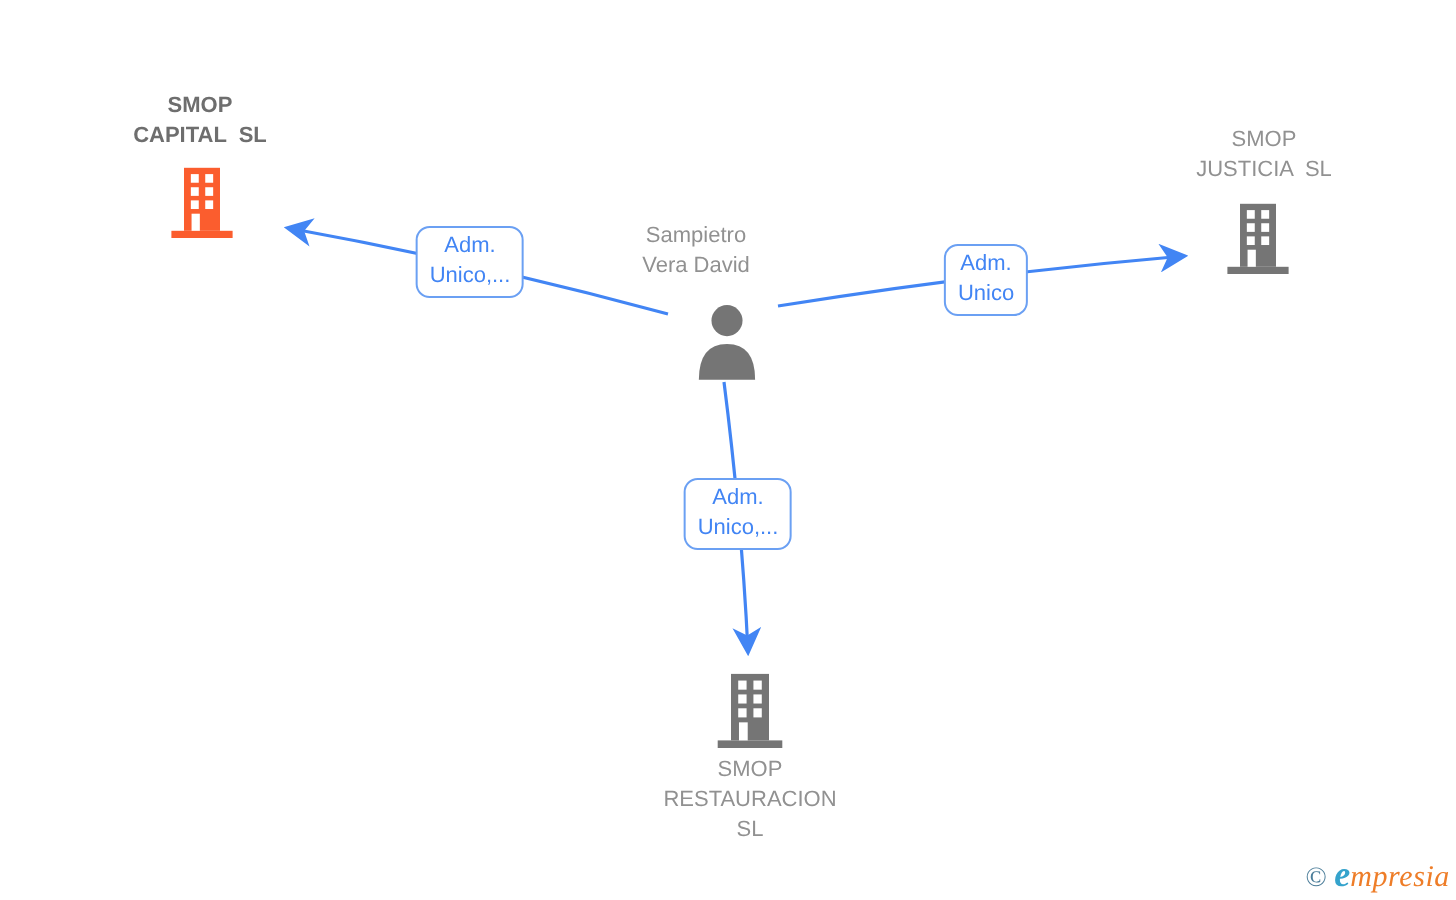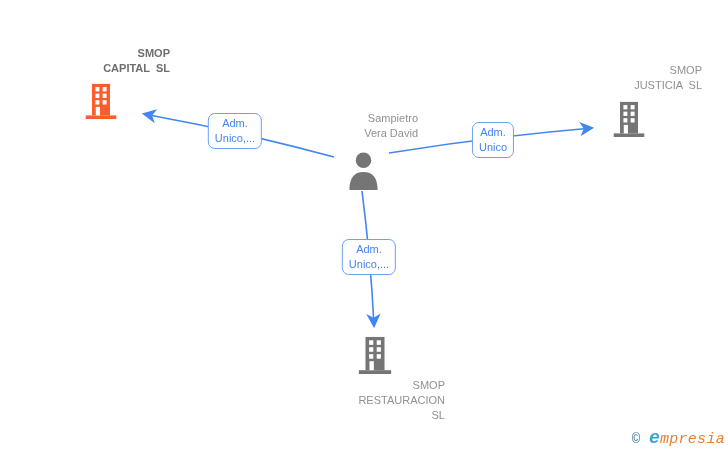--- a/index.html
+++ b/index.html
@@ -16,40 +16,40 @@
   html,body{margin:0;padding:0;background:#fff;}
   .canvas{
     position:relative;width:728px;height:450px;background:#ffffff;
     font-family:"Liberation Sans",sans-serif;overflow:hidden;
   }
   .edges-layer{position:absolute;left:0;top:0;z-index:1;}
   .edge{stroke:var(--edge_blue);stroke-width:1.6;fill:none;}
   .arrow-head{fill:var(--edge_blue);}
 
   .node-label{
-    position:absolute;z-index:2;width:140px;text-align:right;
+    position:absolute;z-index:2;width:140px;text-align:center;
     font-size:11px;line-height:15px;color:var(--label_gray);
     white-space:pre-wrap;
   }
   .node-label.focus{color:var(--label_dark);font-weight:bold;}
   .node-icon{position:absolute;z-index:2;line-height:0;}
   .company-icon{color:var(--icon_gray);}
   .company-icon.focus{color:var(--focus_orange);}
   .person-icon{color:var(--icon_gray);}
 
   .edge-box{
     position:absolute;z-index:3;transform:translate(-50%,-50%);
     background:#ffffff;border:1.5px solid var(--box_border);border-radius:7px;
     color:var(--edge_blue);font-size:11px;line-height:15px;text-align:center;
     padding:2px 6px;white-space:pre-wrap;cursor:pointer;
   }
 
   .watermark{
     position:absolute;right:3px;bottom:2px;z-index:2;
-    font-family:Liberation Mono, monospace;font-style:italic;font-size:15px;
+    font-family:Liberation Serif, serif;font-style:italic;font-size:15px;
     text-decoration:none;
   }
   .wm-copy{color:var(--watermark_copyright);font-style:normal;font-size:14px;}
   .wm-e{color:var(--watermark_teal);font-size:18px;font-weight:bold;}
   .wm-rest{color:var(--watermark_orange);letter-spacing:0.3px;}
 </style>
 </head>
 <body>
 
 <div class="canvas">

